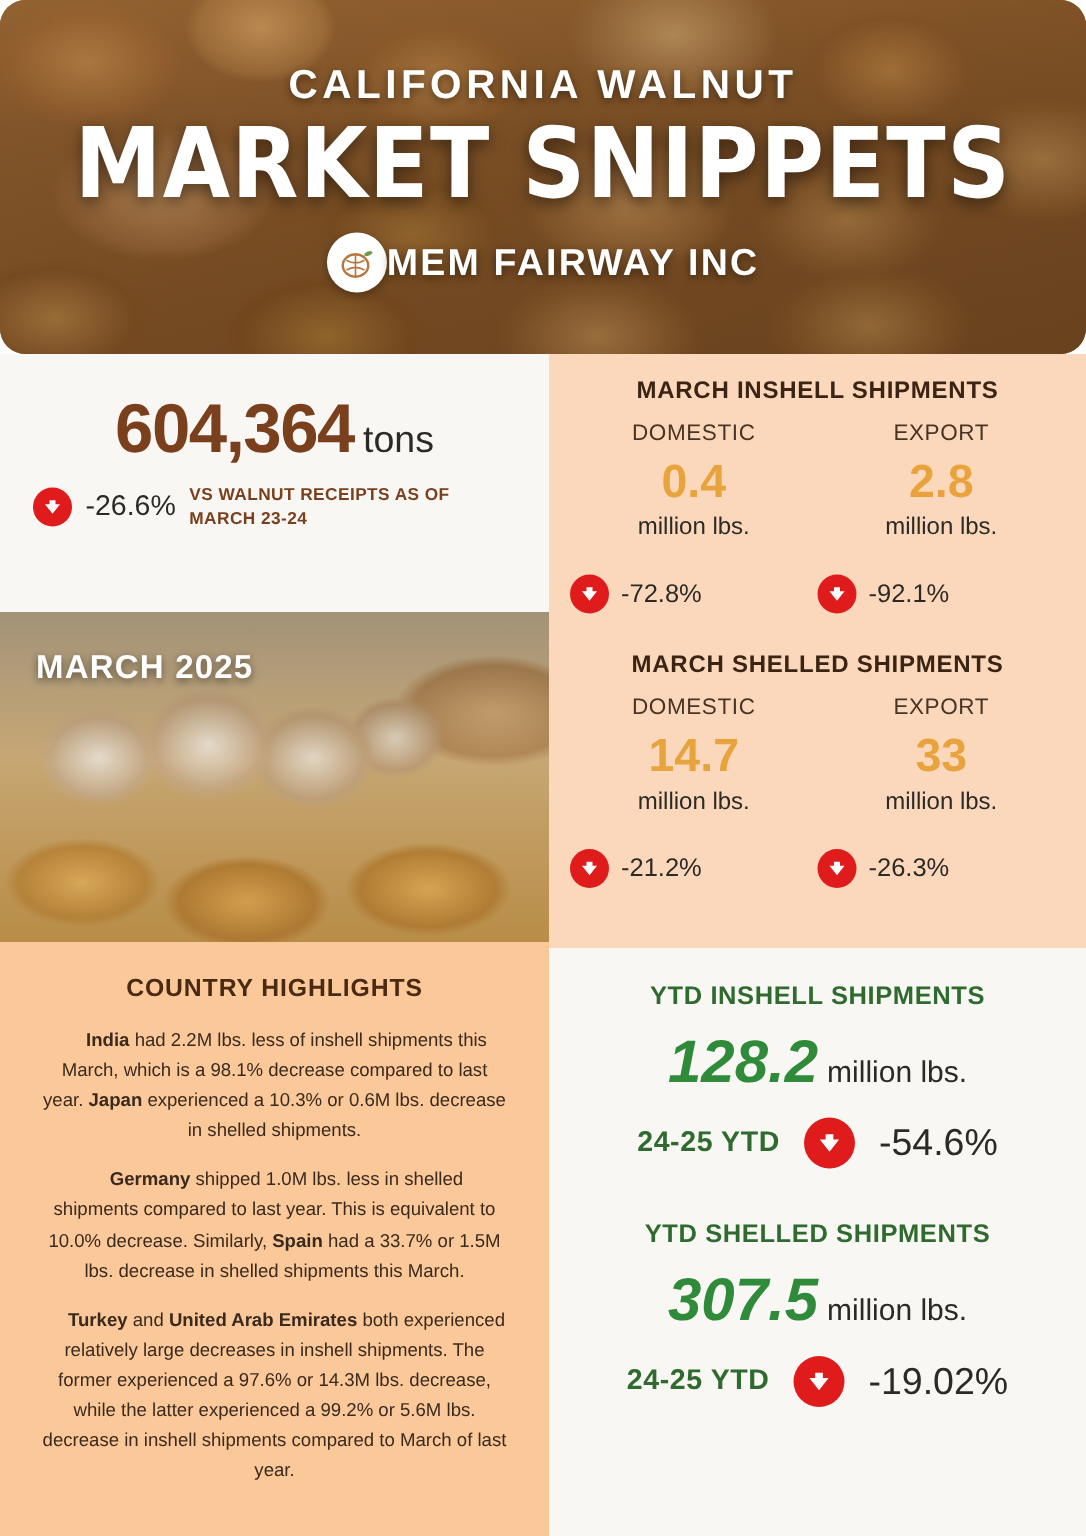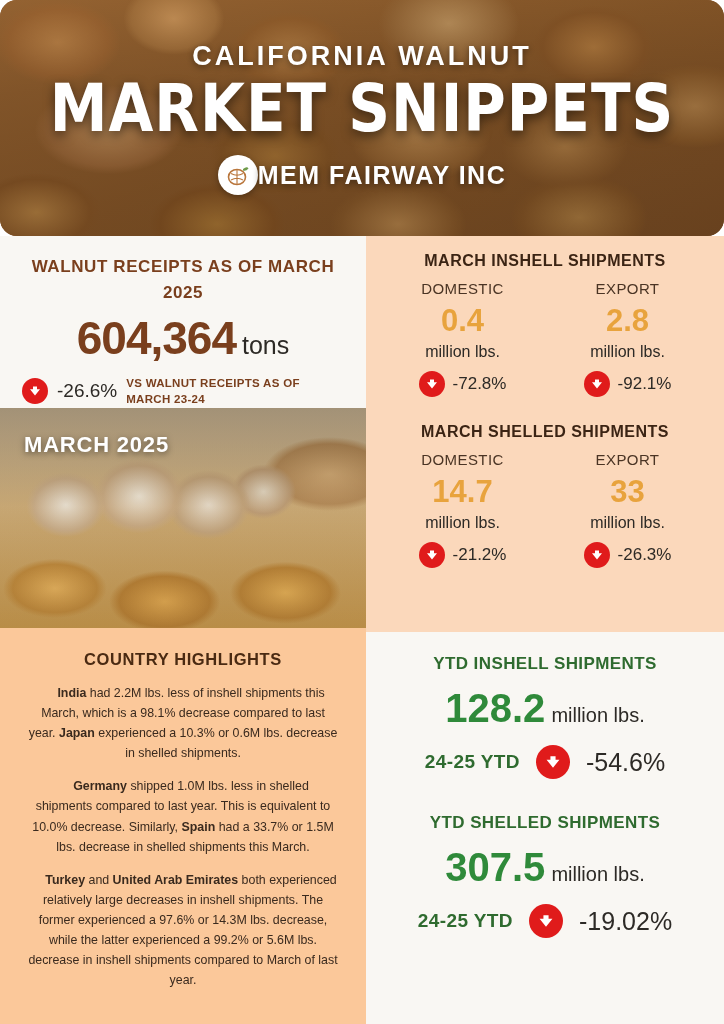--- a/index.html
+++ b/index.html
@@ -176,37 +176,37 @@
     letter-spacing: .5px;
   }
   .two-col {
     display: flex; margin-top: 10px;
   }
   .col { flex: 1; text-align: center; }
   .col-label { color: #4a3424; font-size: 15px; letter-spacing: .4px; }
   .col-value { color: #e8a33d; font-size: 31px; font-weight: bold; margin-top: 6px; }
   .col-unit { color: #2d2a26; font-size: 16px; margin-top: 4px; }
   .col-delta {
-    display: flex; align-items: center; justify-content: center; gap: 8px; margin-top: 10px;
+    display: flex; align-items: center; gap: 8px; margin-top: 22px;
   }
   .col-delta .pct { font-size: 17px; }
   .spacer-24 { height: 26px; }
 
   .ytd-block {
     background: #f9f7f3;
     height: 392px;
     padding: 22px 20px 0;
   }
   .ytd-title {
     text-align: center; color: #2f6b2f; font-size: 17px; font-weight: bold; letter-spacing: .4px;
   }
   .ytd-number-row {
     display: flex; align-items: baseline; justify-content: center; gap: 6px; margin-top: 12px;
   }
-  .ytd-number { color: #2f8a3a; font-size: 40px; font-weight: bold; }
+  .ytd-number { color: #2f8a3a; font-size: 40px; font-weight: bold; font-style: italic; }
   .ytd-unit { color: #2d2a26; font-size: 20px; }
   .ytd-delta-row {
     display: flex; align-items: center; justify-content: center; gap: 16px; margin-top: 14px;
   }
   .ytd-period { color: #2f6b2f; font-size: 19px; font-weight: bold; letter-spacing: .4px; }
   .ytd-pct { color: #2d2a26; font-size: 25px; }
 
   
   .arrow-badge {
     width: 26px; height: 26px; border-radius: 50%;
@@ -239,21 +239,20 @@
         <span class="brand-name">MEM FAIRWAY INC</span>
       </div>
     </div>
   </div>
 
   <div class="body-grid">
 
     <div class="left-col">
 
       <div class="receipts">
-        <div class="receipts-title">WALNUT RECEIPTS AS OF MARCH 2025</div>
         <div class="receipts-number-row">
           <span class="receipts-number">604,364</span>
           <span class="receipts-unit">tons</span>
         </div>
         <div class="receipts-delta-row">
           <span class="arrow-badge">
             <svg width="14" height="14" viewBox="0 0 14 14">
                 <path d="M7 11.5 L2 5.2 H5 V2.5 H9 V5.2 H12 Z" fill="#fff"></path>
               </svg>
           </span>

